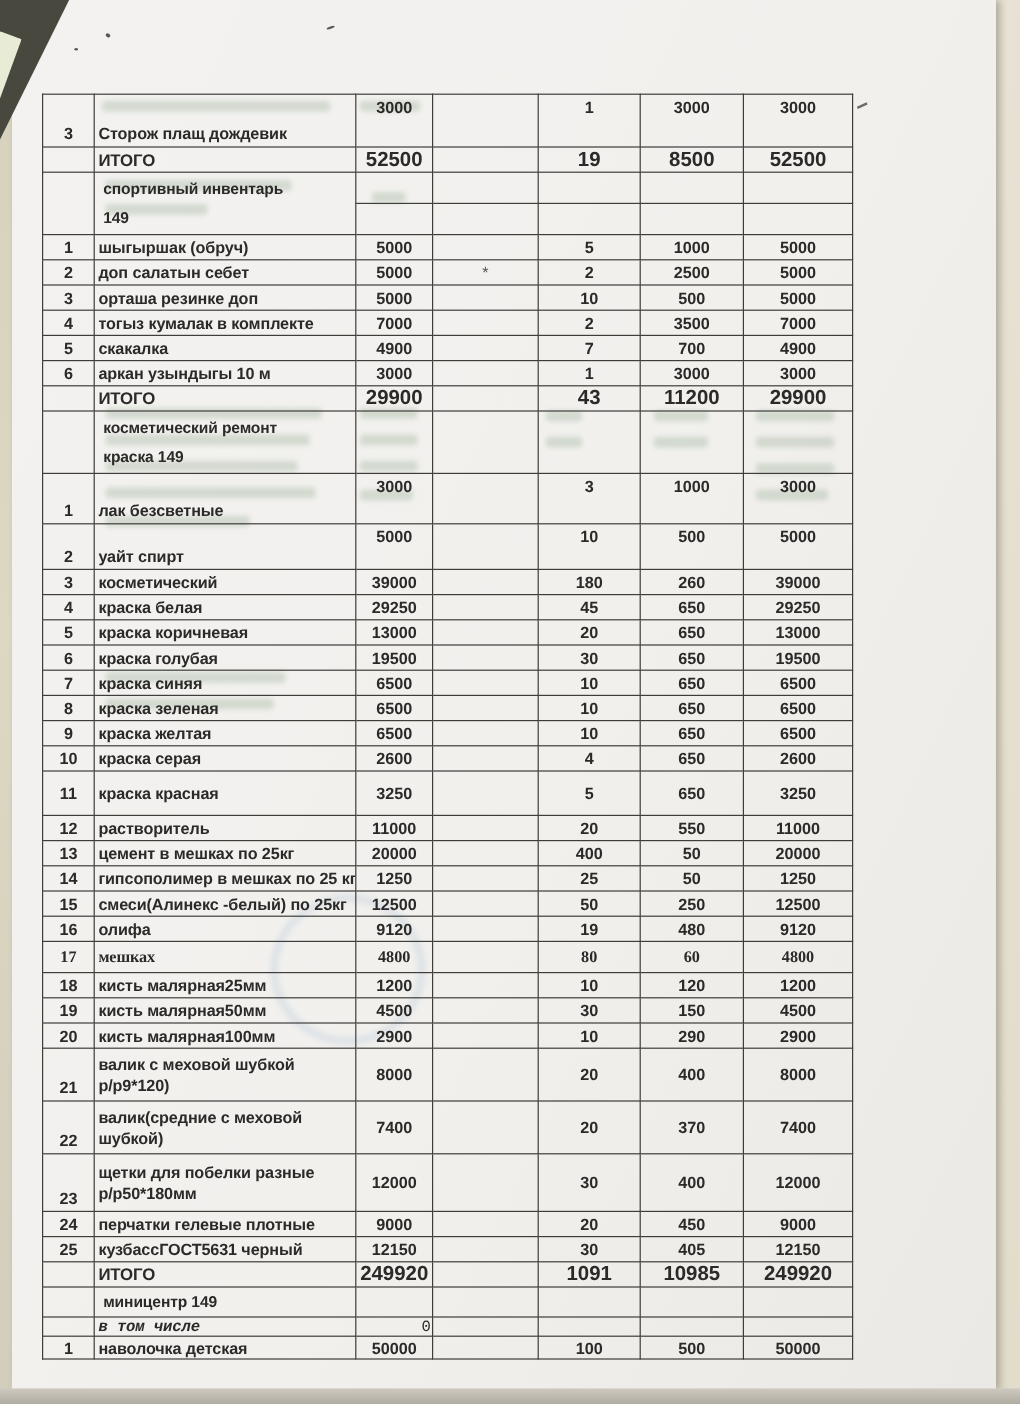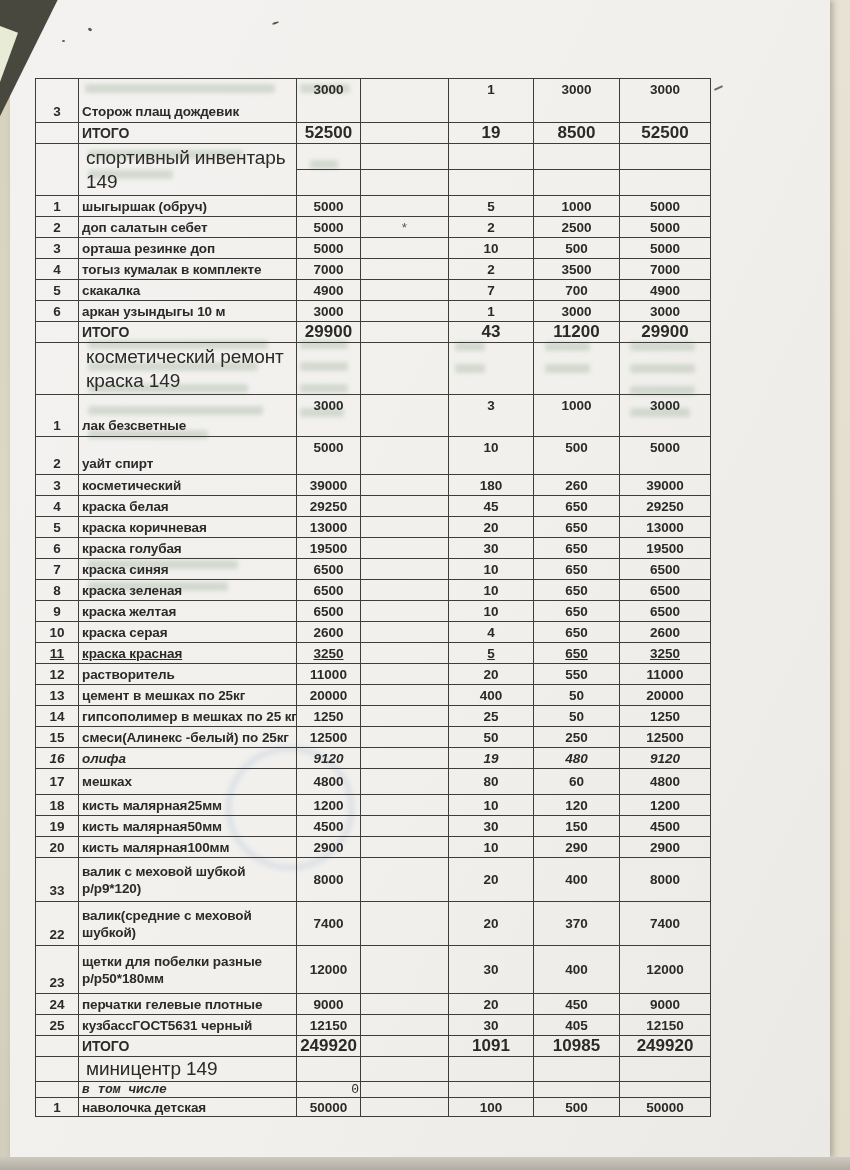--- a/index.html
+++ b/index.html
@@ -31,21 +31,21 @@
         border-collapse:collapse;table-layout:fixed;}
   table.doc td{border:1.6px solid var(--table_border,#3e3d3a);padding:0 3px;
         overflow:hidden;vertical-align:middle;font-size:13.5px;background:transparent;}
   .c-num{text-align:center;font-weight:600;font-size:13px;}
   .c-name{text-align:left;padding-left:5px;font-weight:600;font-size:13.2px;
           white-space:nowrap;letter-spacing:-.1px;}
   .c-val,.c-qty,.c-price,.c-total{text-align:center;font-weight:700;}
   .c-mark{text-align:center;color:#555;font-size:12px;}
   tr.row-total .c-name{font-weight:700;font-size:14px;}
   tr.row-total td{font-size:17px;}
-  tr.row-section .c-name{font-weight:400;font-size:19px;line-height:24px;white-space:pre-line;padding-left:7px;}
+  tr.row-section .c-name{font-weight:700;font-size:13px;line-height:24px;white-space:pre-line;padding-left:7px;}
   tr.row-subnote .c-name{font-style:italic;font-weight:700;font-size:13px;}
   tr.row-subnote .c-val{text-align:right;font-weight:400;padding-right:1px;font-size:13px;}
   tr.r-split td{vertical-align:top;padding-top:3px;}
   tr.r-split .c-name,tr.r-split .c-num{vertical-align:bottom;padding-bottom:3px;}
   tr.r-wrap .c-name{white-space:pre-line;line-height:17px;}
   tr.r-wrap .c-num{vertical-align:bottom;padding-bottom:3px;}
 </style>
 </head>
 <body>
 
@@ -290,21 +290,21 @@
         </tr>
         <tr class="row-item" style="height: 21px;">
           <td class="c-num">10</td>
           <td class="c-name">краска серая</td>
           <td class="c-val">2600</td>
           <td class="c-mark"></td>
           <td class="c-qty">4</td>
           <td class="c-price">650</td>
           <td class="c-total">2600</td>
         </tr>
-        <tr class="row-item" style="height: 21px; text-decoration: underline;">
+        <tr class="row-item" style="height: 37px;">
           <td class="c-num">11</td>
           <td class="c-name">краска красная</td>
           <td class="c-val">3250</td>
           <td class="c-mark"></td>
           <td class="c-qty">5</td>
           <td class="c-price">650</td>
           <td class="c-total">3250</td>
         </tr>
         <tr class="row-item" style="height: 21px;">
           <td class="c-num">12</td>
@@ -335,30 +335,30 @@
         </tr>
         <tr class="row-item" style="height: 21px;">
           <td class="c-num">15</td>
           <td class="c-name">смеси(Алинекс -белый) по 25кг</td>
           <td class="c-val">12500</td>
           <td class="c-mark"></td>
           <td class="c-qty">50</td>
           <td class="c-price">250</td>
           <td class="c-total">12500</td>
         </tr>
-        <tr class="row-item" style="height: 21px; font-style: italic;">
+        <tr class="row-item" style="height: 21px;">
           <td class="c-num">16</td>
           <td class="c-name">олифа</td>
           <td class="c-val">9120</td>
           <td class="c-mark"></td>
           <td class="c-qty">19</td>
           <td class="c-price">480</td>
           <td class="c-total">9120</td>
         </tr>
-        <tr class="row-item" style="height: 26px;">
+        <tr class="row-item" style="height: 26px; font-family: Liberation Serif, serif;">
           <td class="c-num">17</td>
           <td class="c-name">мешках</td>
           <td class="c-val">4800</td>
           <td class="c-mark"></td>
           <td class="c-qty">80</td>
           <td class="c-price">60</td>
           <td class="c-total">4800</td>
         </tr>
         <tr class="row-item" style="height: 21px;">
           <td class="c-num">18</td>
@@ -381,21 +381,21 @@
         <tr class="row-item" style="height: 21px;">
           <td class="c-num">20</td>
           <td class="c-name">кисть малярная100мм</td>
           <td class="c-val">2900</td>
           <td class="c-mark"></td>
           <td class="c-qty">10</td>
           <td class="c-price">290</td>
           <td class="c-total">2900</td>
         </tr>
         <tr class="row-item r-wrap" style="height: 44px;">
-          <td class="c-num">33</td>
+          <td class="c-num">21</td>
           <td class="c-name">валик с меховой шубкой
 р/р9*120)</td>
           <td class="c-val">8000</td>
           <td class="c-mark"></td>
           <td class="c-qty">20</td>
           <td class="c-price">400</td>
           <td class="c-total">8000</td>
         </tr>
         <tr class="row-item r-wrap" style="height: 44px;">
           <td class="c-num">22</td>

